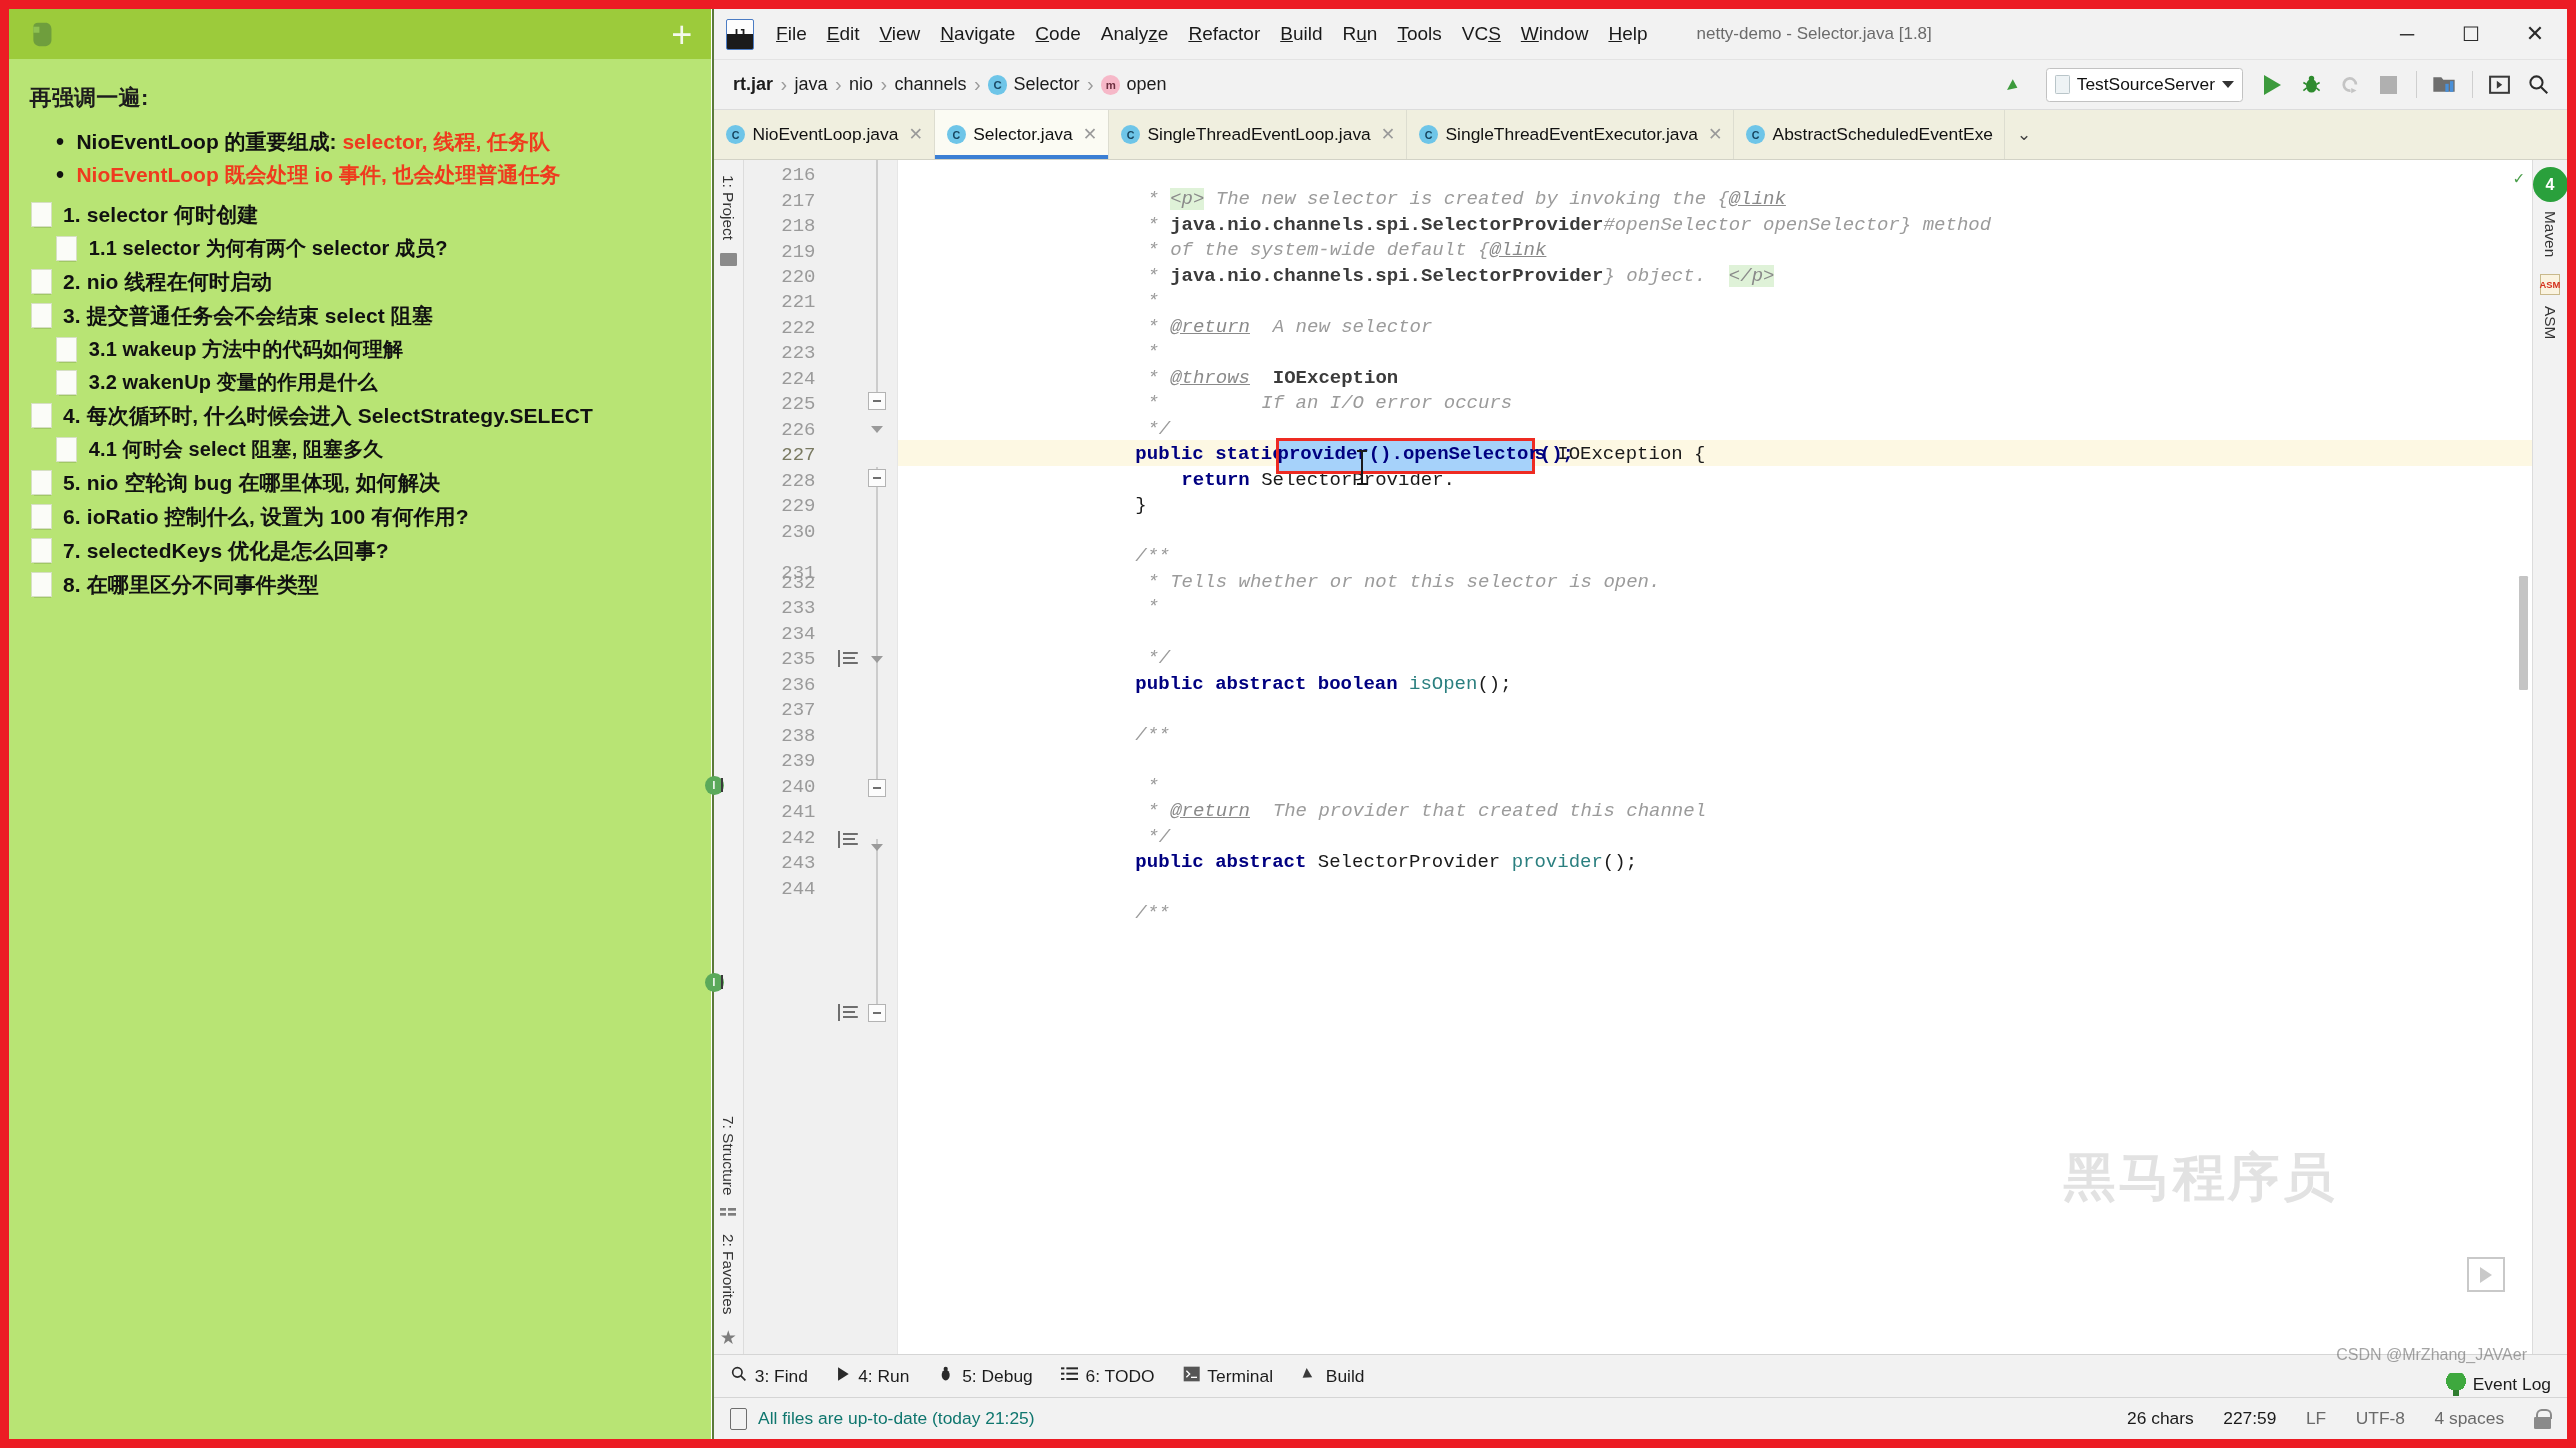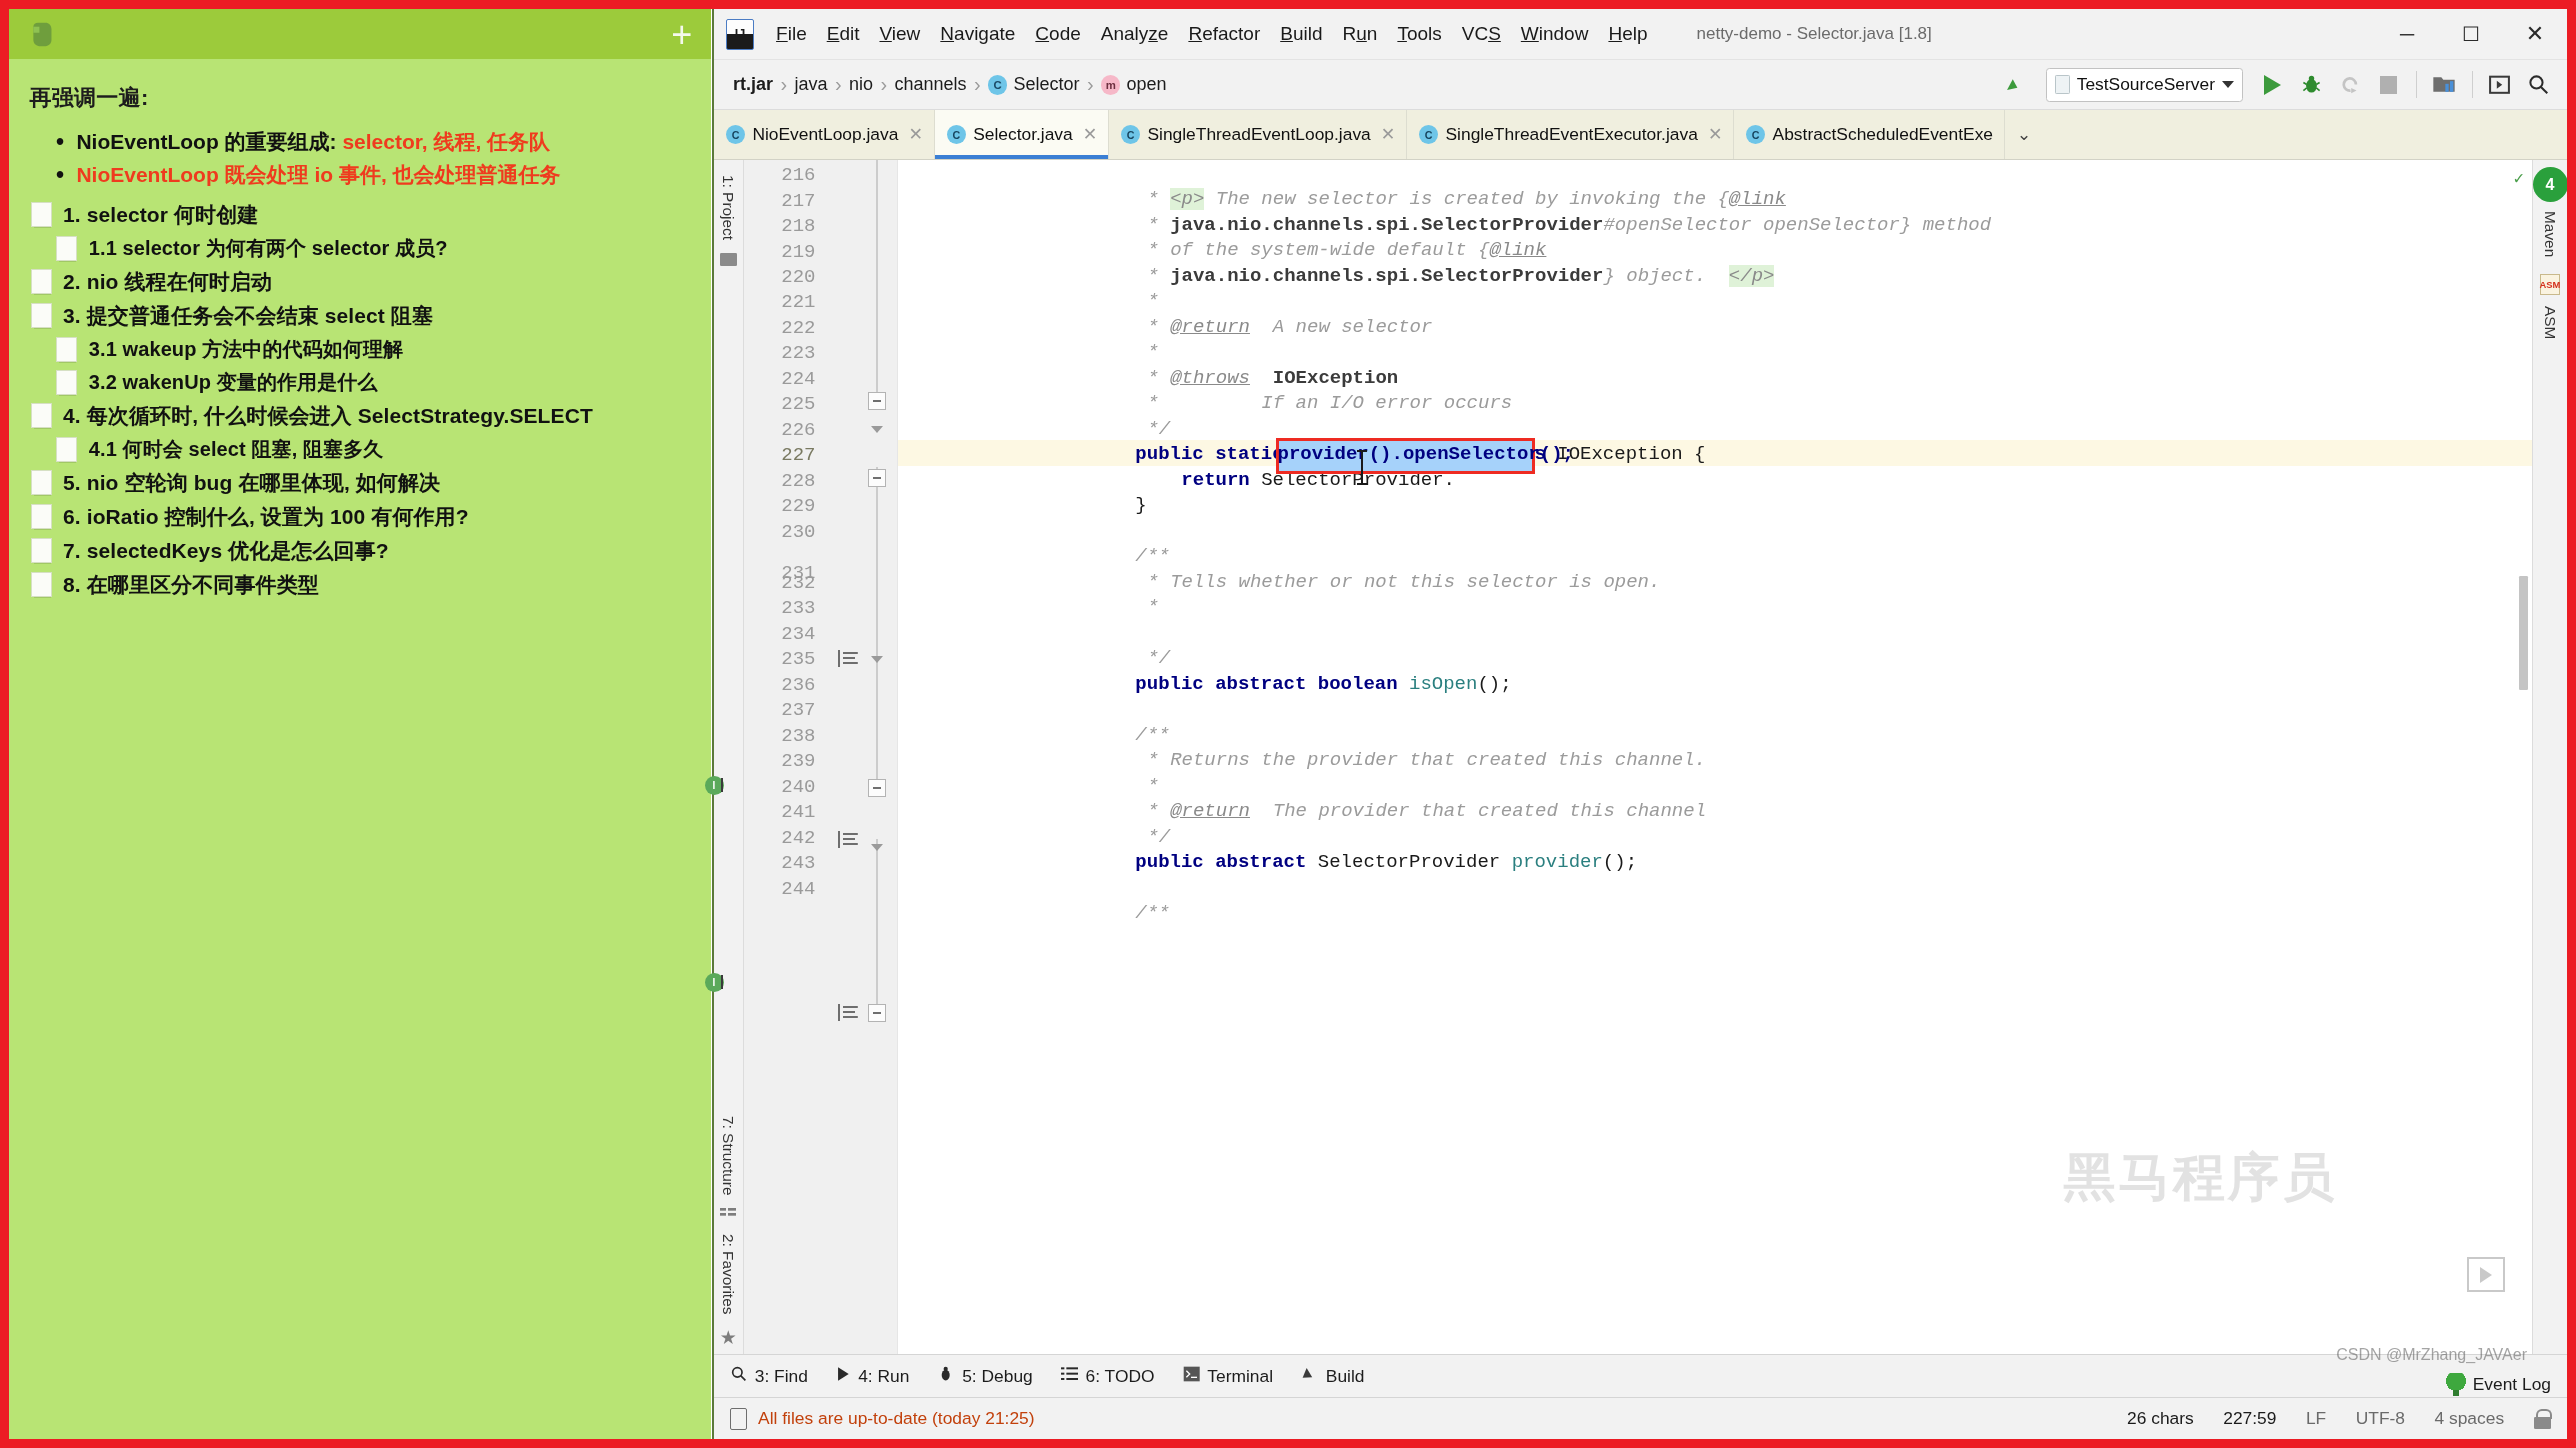--- a/index.html
+++ b/index.html
@@ -397,21 +397,21 @@
 
   
   .status-bar {
     height: 42px; background: #f2f2f2; border-top: 0.7px solid #d5d5d5;
     display: flex; align-items: center; padding: 0 16px;
   }
   .sb-left { display: flex; align-items: center; gap: 10.7px; }
   .sb-mono {
     width: 17.4px; height: 21.5px; border: 1.3px solid #6e6e6e; border-radius: 2px;
   }
-  .sb-text { font-size: 17.4px; color: #c2410c; white-space: nowrap; }
+  .sb-text { font-size: 17.4px; color: #0f766e; white-space: nowrap; }
   .sb-right {
     margin-left: auto; display: flex; align-items: center; gap: 29.5px;
   }
   .sb-right .sb-text { color: #1a1a1a; }
   .sb-dim { color: #6a6a6a !important; }
   .lock-ic { width: 17.4px; height: 20px; position: relative; }
   .lock-ic::before {
     content:""; position:absolute; left: 2.7px; top: 0; width: 12px; height: 8px;
     border: 2px solid #8a8a8a; border-bottom: none; border-radius: 6px 6px 0 0;
   }
@@ -771,23 +771,20 @@
           <div class="cline" style="top:460px;left:113px;">
             <span class="cm">*/</span>
           </div>
           <div class="cline" style="top:486px;left:101px;">
             <span class="kw">public</span><span class="pl"> </span><span class="kw">abstract</span><span class="pl"> </span><span class="kw">boolean</span><span class="pl"> </span><span class="mth">isOpen</span><span class="pl">();</span>
           </div>
           <div class="cline" style="top:511px;left:101px;"></div>
           <div class="cline" style="top:537px;left:101px;">
             <span class="cm">/**</span>
           </div>
-          <div class="cline" style="top:562px;left:113px;">
-            <span class="cm">* Returns the provider that created this channel.</span>
-          </div>
           <div class="cline" style="top:588px;left:113px;">
             <span class="cm">*</span>
           </div>
           <div class="cline" style="top:613px;left:113px;">
             <span class="cm">* </span><span class="lnk">@return</span><span class="cm">  The provider that created this channel</span>
           </div>
           <div class="cline" style="top:639px;left:113px;">
             <span class="cm">*/</span>
           </div>
           <div class="cline" style="top:664px;left:101px;">

